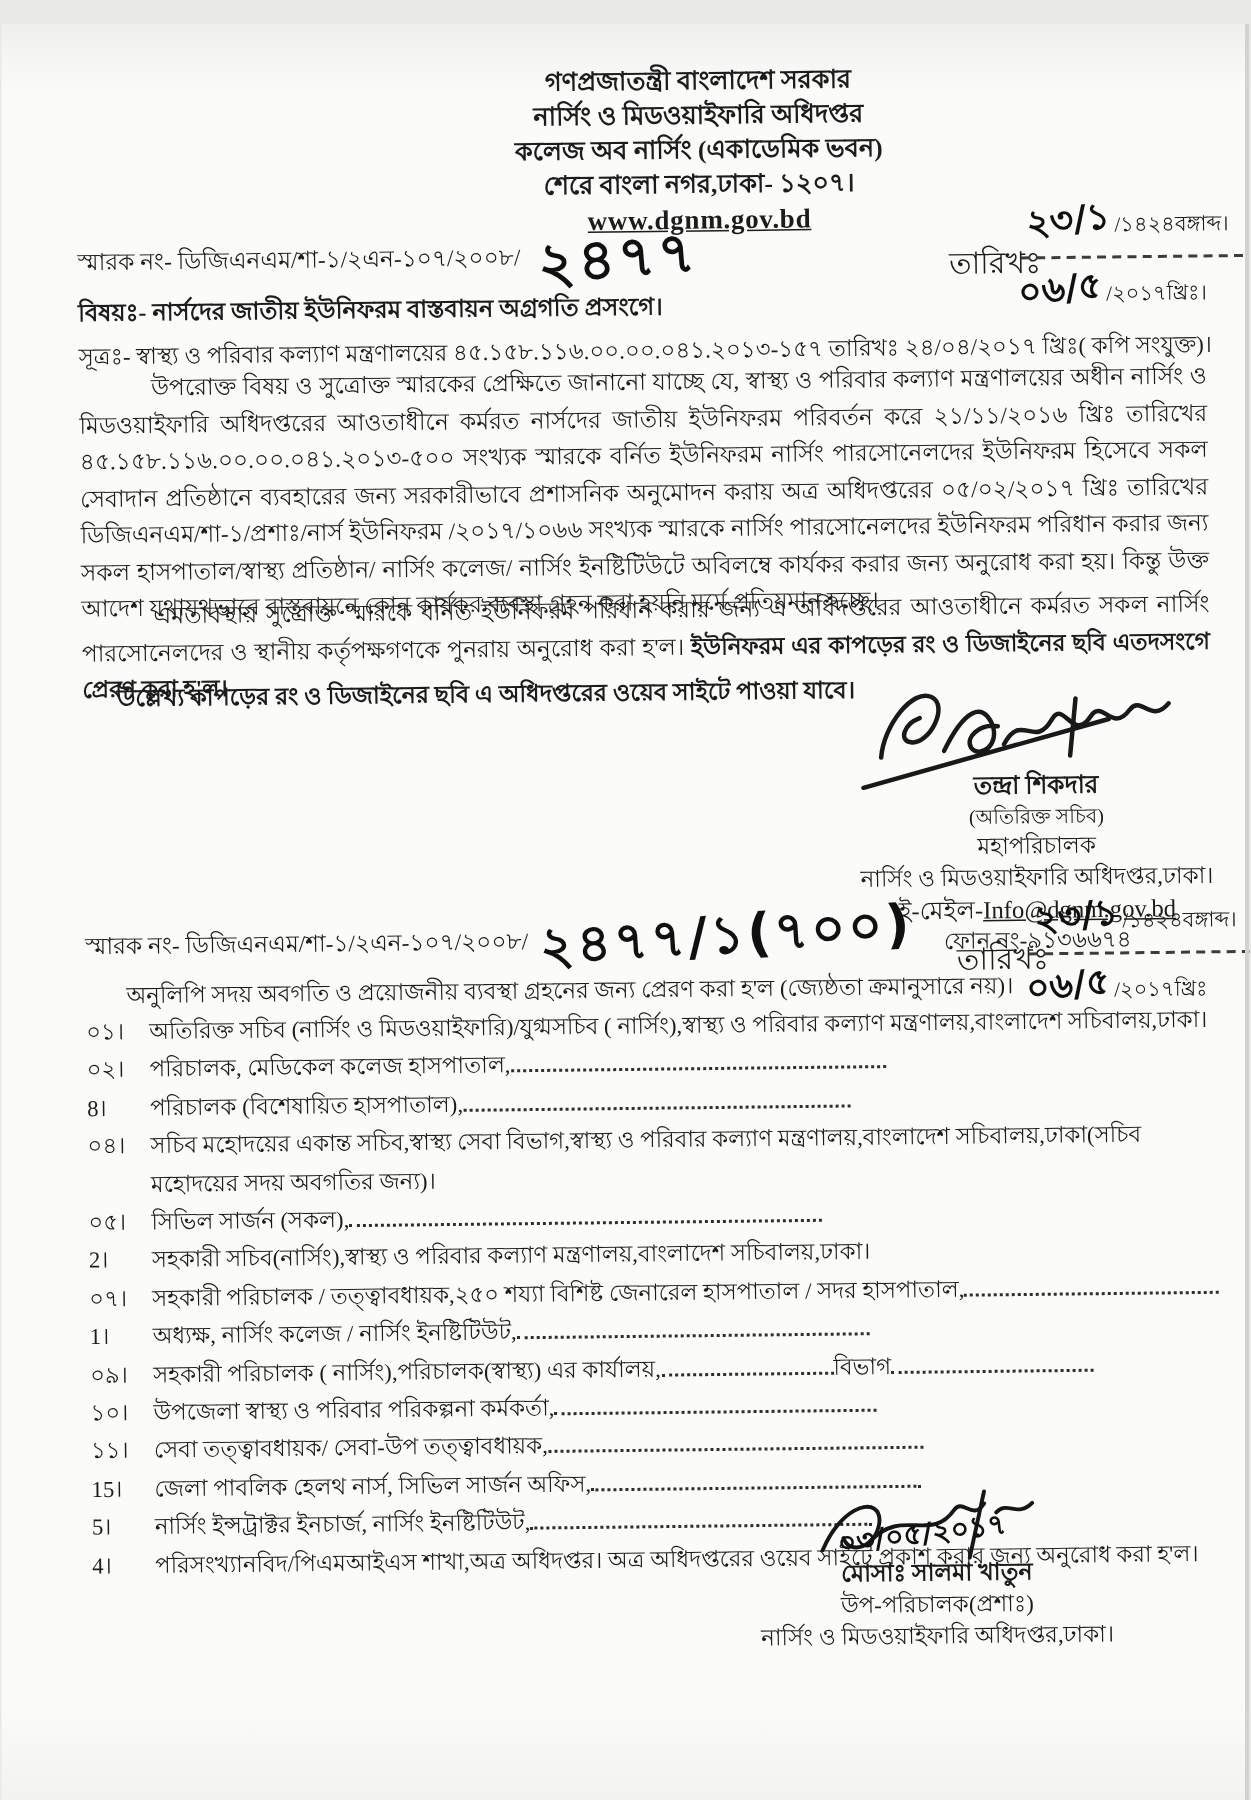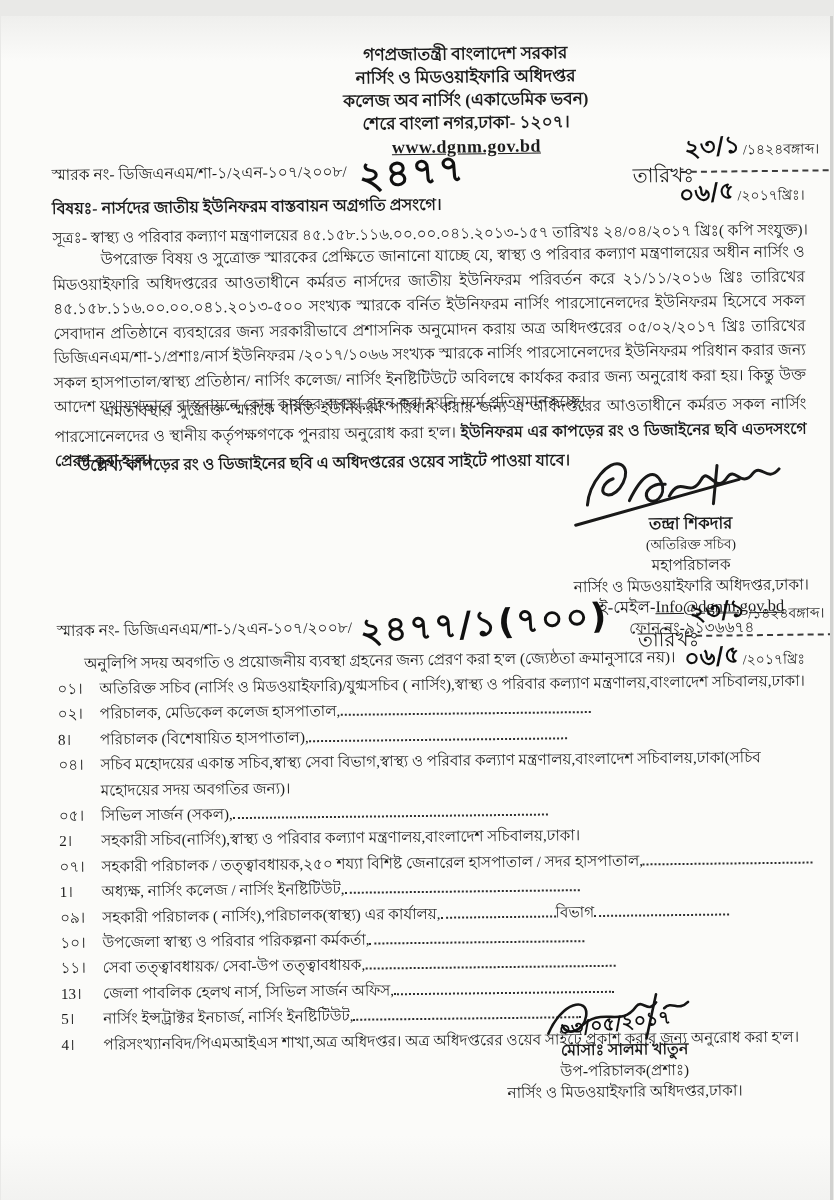--- a/index.html
+++ b/index.html
@@ -140,21 +140,21 @@
         <div class="li"><span class="no">০২।</span><span>পরিচালক, মেডিকেল কলেজ হাসপাতাল,</span><span class="dots" style="width: 250px;"></span></div>
         <div class="li"><span class="no">8।</span><span>পরিচালক (বিশেষায়িত হাসপাতাল),</span><span class="dots" style="width: 258px;"></span></div>
         <div class="li"><span class="no">০৪।</span><span>সচিব মহোদয়ের একান্ত সচিব,স্বাস্থ্য সেবা বিভাগ,স্বাস্থ্য ও পরিবার কল্যাণ মন্ত্রণালয়,বাংলাদেশ সচিবালয়,ঢাকা(সচিব মহোদয়ের সদয় অবগতির জন্য)।</span></div>
         <div class="li"><span class="no">০৫।</span><span>সিভিল সার্জন (সকল),</span><span class="dots" style="width: 315px;"></span></div>
         <div class="li"><span class="no">2।</span><span>সহকারী সচিব(নার্সিং),স্বাস্থ্য ও পরিবার কল্যাণ মন্ত্রণালয়,বাংলাদেশ সচিবালয়,ঢাকা।</span></div>
         <div class="li"><span class="no">০৭।</span><span>সহকারী পরিচালক / তত্ত্বাবধায়ক,২৫০ শয্যা বিশিষ্ট জেনারেল হাসপাতাল / সদর হাসপাতাল,</span><span class="dots" style="width: 170px;"></span></div>
         <div class="li"><span class="no">1।</span><span>অধ্যক্ষ, নার্সিং কলেজ / নার্সিং ইনষ্টিটিউট,</span><span class="dots" style="width: 235px;"></span></div>
         <div class="li"><span class="no">০৯।</span><span>সহকারী পরিচালক ( নার্সিং),পরিচালক(স্বাস্থ্য) এর কার্যালয়,</span><span class="dots" style="width: 115px;"></span><span>বিভাগ</span><span class="dots" style="width: 135px;"></span></div>
         <div class="li"><span class="no">১০।</span><span>উপজেলা স্বাস্থ্য ও পরিবার পরিকল্পনা কর্মকর্তা,</span><span class="dots" style="width: 215px;"></span></div>
         <div class="li"><span class="no">১১।</span><span>সেবা তত্ত্বাবধায়ক/ সেবা-উপ তত্ত্বাবধায়ক,</span><span class="dots" style="width: 250px;"></span></div>
-        <div class="li"><span class="no">13।</span><span>জেলা পাবলিক হেলথ নার্স, সিভিল সার্জন অফিস,</span><span class="dots" style="width: 220px;"></span></div>
+        <div class="li"><span class="no">15।</span><span>জেলা পাবলিক হেলথ নার্স, সিভিল সার্জন অফিস,</span><span class="dots" style="width: 220px;"></span></div>
         <div class="li"><span class="no">5।</span><span>নার্সিং ইন্সট্রাক্টর ইনচার্জ, নার্সিং ইনষ্টিটিউট,</span><span class="dots" style="width: 228px;"></span></div>
         <div class="li"><span class="no">4।</span><span>পরিসংখ্যানবিদ/পিএমআইএস শাখা,অত্র অধিদপ্তর। অত্র অধিদপ্তরের ওয়েব সাইটে প্রকাশ করার জন্য অনুরোধ করা হ'ল।</span></div>
       </div>
 
     <div class="signblock s2">
       <svg class="sig-svg" width="175" height="58" viewBox="0 0 175 58">
         <g stroke="#161616" stroke-width="2.6" fill="none" stroke-linecap="round">
           <path d="M12,44 C26,12 52,8 50,26 C48,42 30,48 26,36"></path>
           <path d="M44,38 C66,16 84,40 100,18 C106,10 112,26 120,14"></path>
           <path d="M120,6 L110,50"></path>

